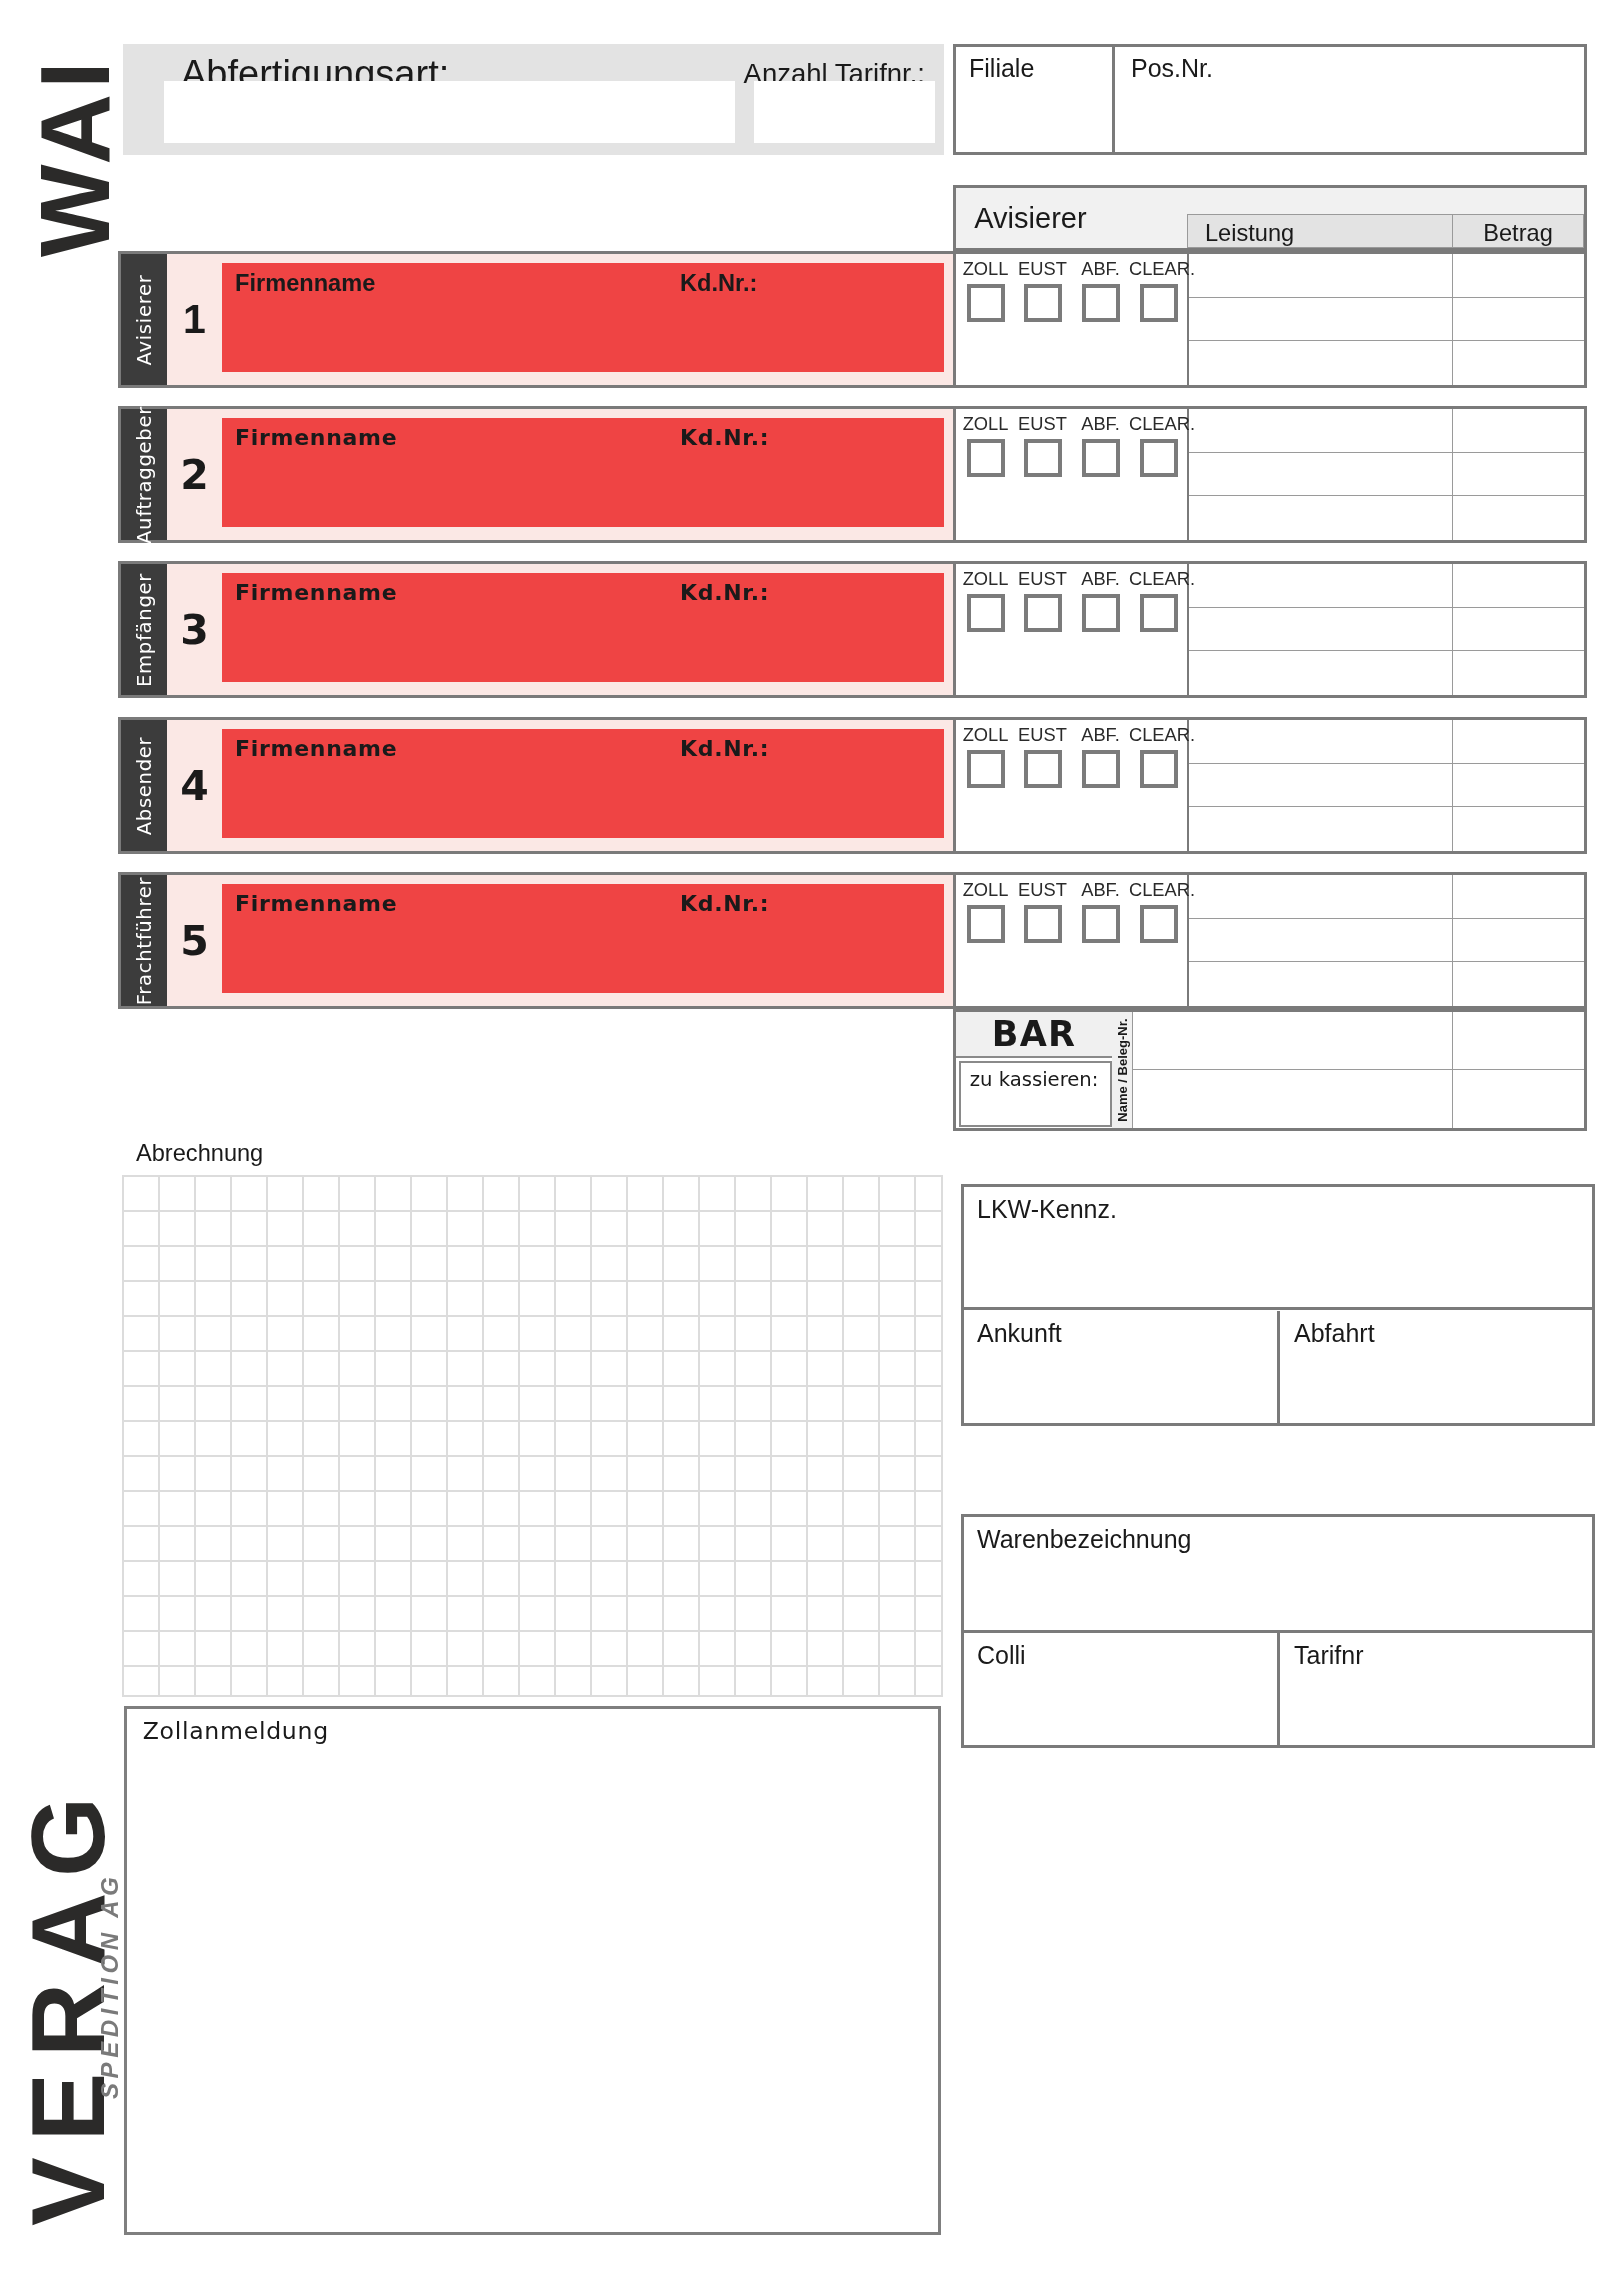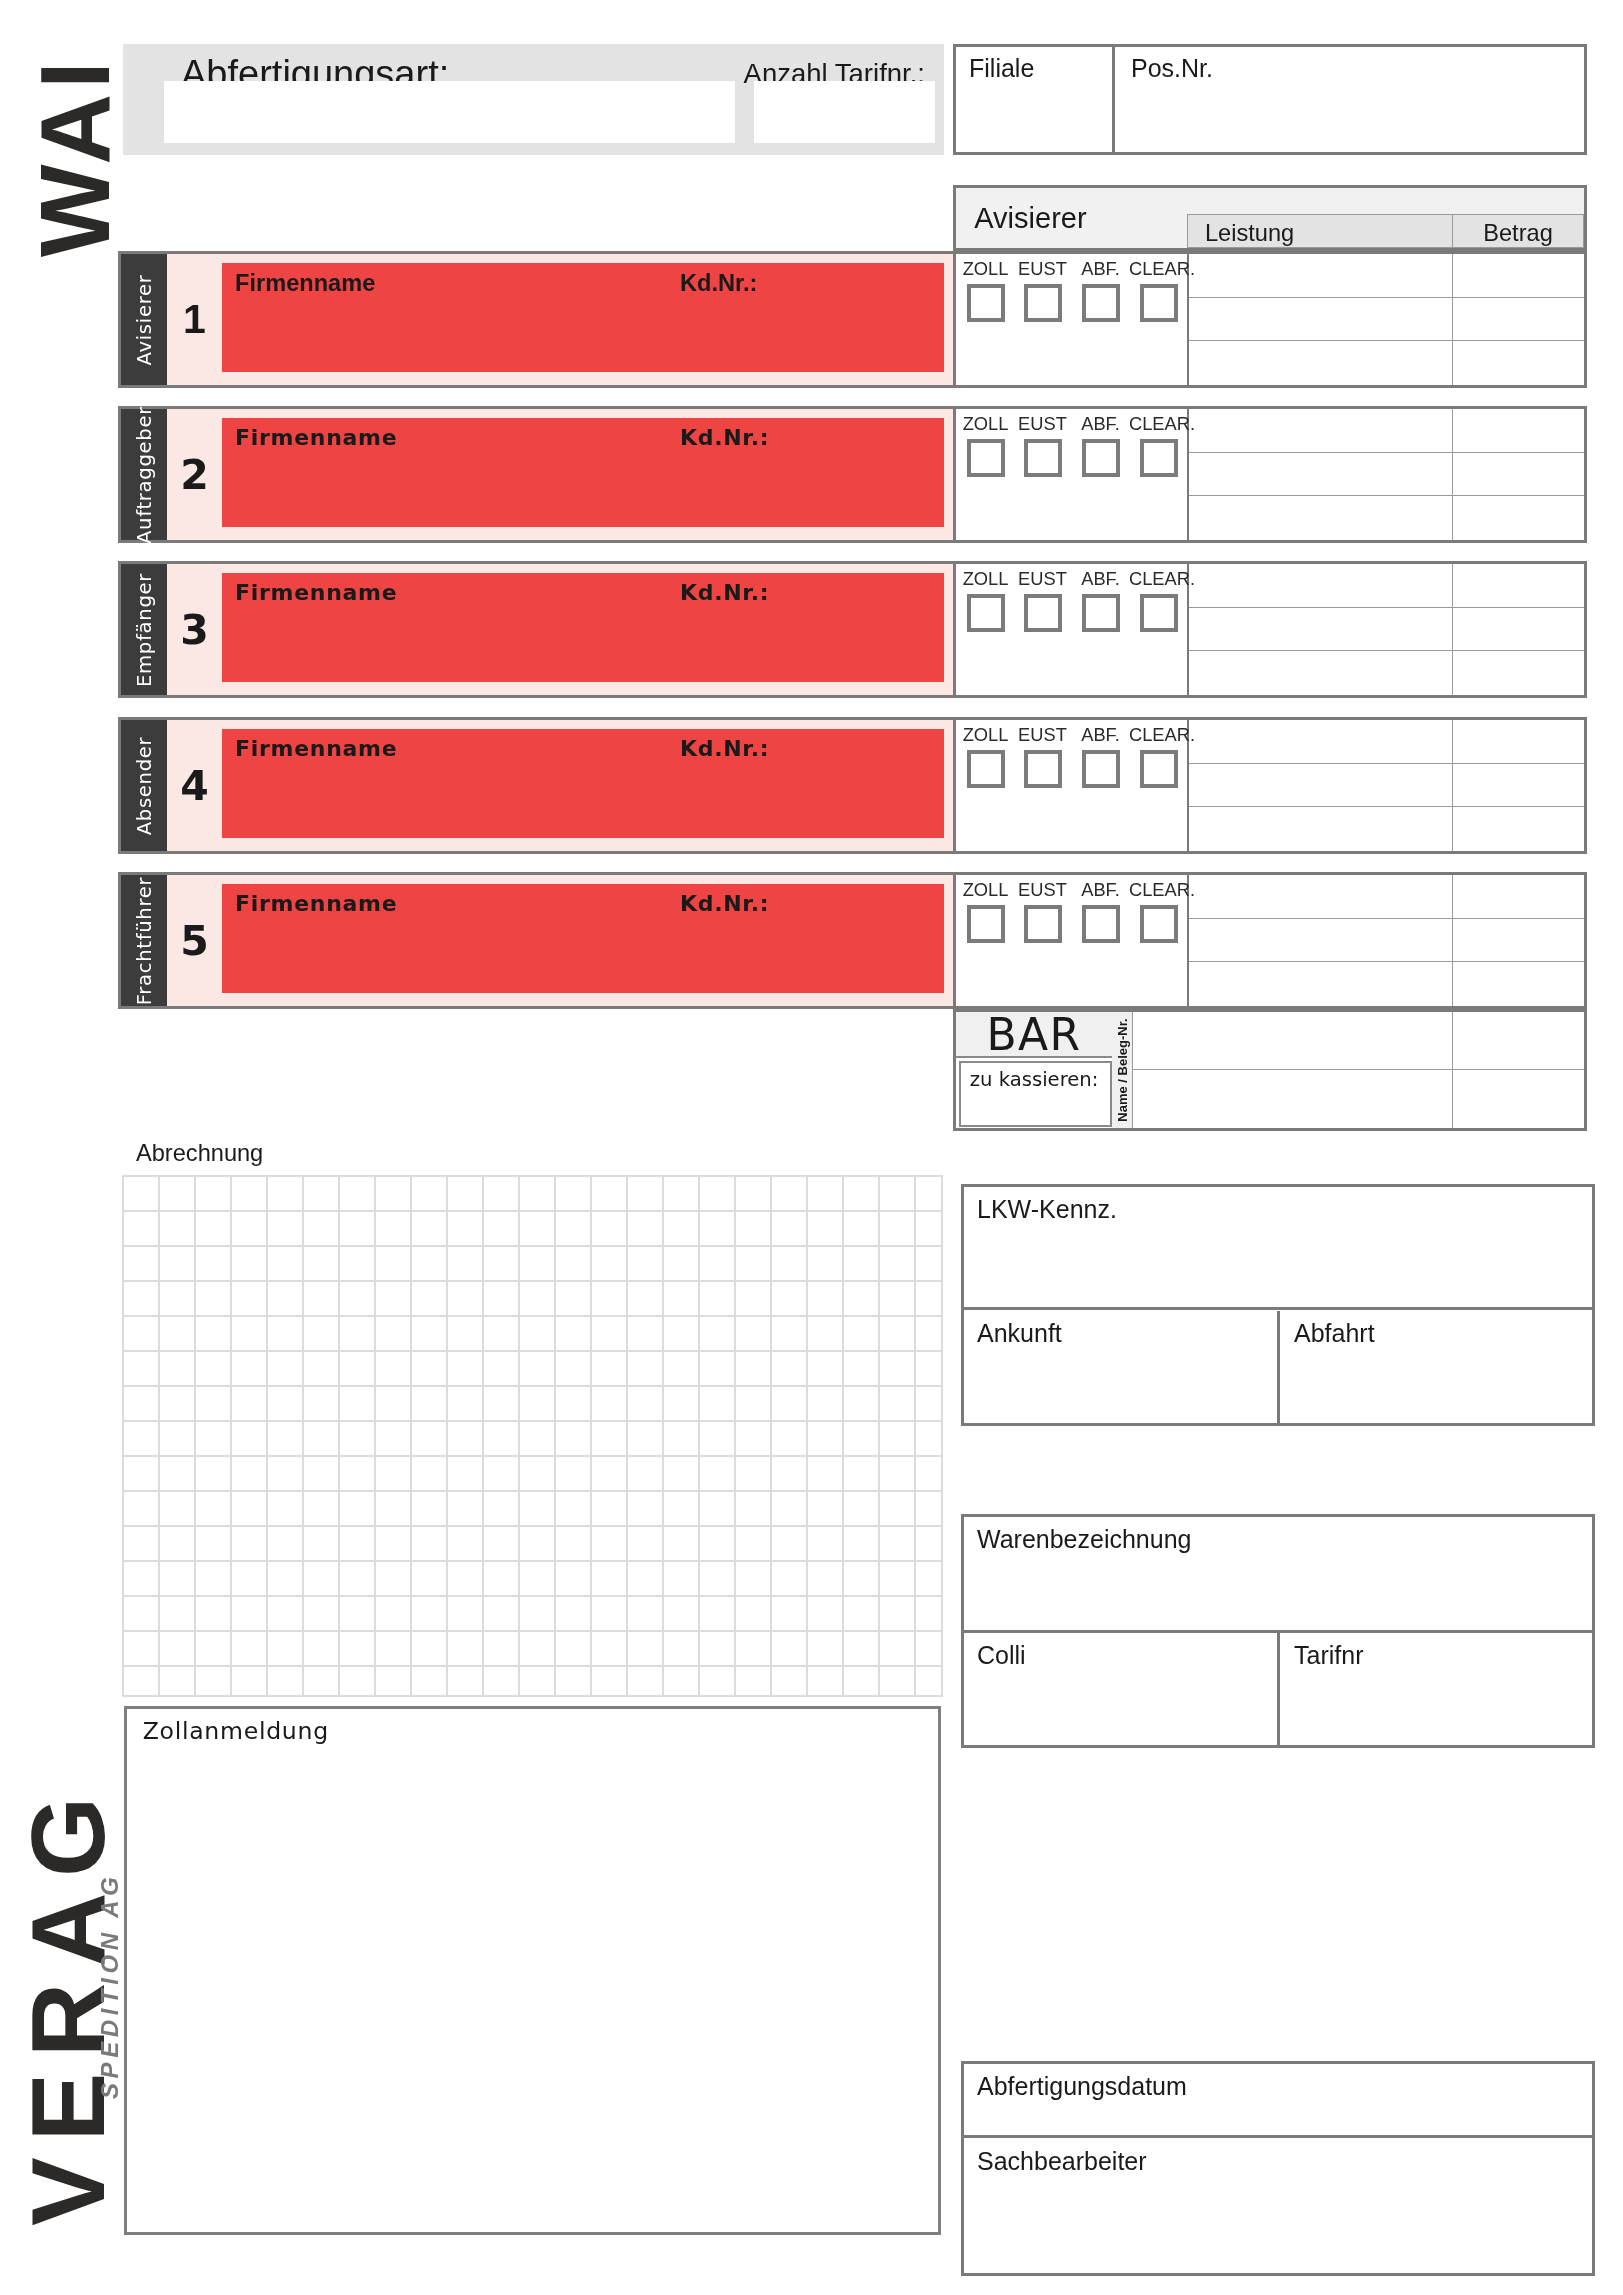--- a/index.html
+++ b/index.html
@@ -53,21 +53,21 @@
   .lcell{position:absolute;left:233px;top:0;bottom:0;width:263px;border-right:1.3px solid #9a9a9a;}
   .bcell{position:absolute;left:497px;top:0;bottom:0;right:0;}
   .subrow{position:absolute;left:0;right:0;height:43px;}
   .subrow.b1{top:0;border-bottom:1.3px solid #9a9a9a;}
   .subrow.b2{top:43px;border-bottom:1.3px solid #9a9a9a;}
   .subrow.b3{top:86px;}
 
   
   .bar-band{left:953px;top:1009px;width:634px;height:122px;border:3.9px solid #7a7a7a;background:#fff;}
   .bar-label-box{position:absolute;left:0;top:0;width:156px;height:44px;background:#f0f0f0;border-bottom:2.6px solid #8a8a8a;display:flex;align-items:center;justify-content:center;}
-  .bar-label-box span{font-size:44px;font-weight:400;letter-spacing:1.3px;}
+  .bar-label-box span{font-size:35px;font-weight:700;letter-spacing:1.3px;}
   .zu-box{position:absolute;left:2.6px;top:49px;width:149px;height:62px;border:2.6px solid #8a8a8a;background:#fff;}
   .zu-box span{position:absolute;left:9.2px;top:5.2px;font-size:19.6px;}
   .bar-strip{position:absolute;left:156px;top:0;bottom:0;width:19.6px;background:#f0f0f0;border-right:1.3px solid #999;}
   .bar-strip span{position:absolute;left:50%;top:50%;transform:translate(-50%,-50%) rotate(-90deg);white-space:nowrap;font-size:13px;font-weight:bold;}
   .bar-lcell{position:absolute;left:177px;top:0;bottom:0;width:319px;border-right:1.3px solid #9a9a9a;}
   .bar-bcell{position:absolute;left:497px;right:0;top:0;bottom:0;}
   .halfrow{position:absolute;left:0;right:0;height:57px;}
   .halfrow.h1{top:0;border-bottom:1.3px solid #9a9a9a;}
   .halfrow.h2{top:57px;}
 
@@ -373,23 +373,15 @@
       </div>
     <div class="ware-br">
         <span class="g-lbl">Tarifnr</span>
       </div>
   </div>
 
   <div class="abox zoll-box">
     <span class="df">Zollanmeldung</span>
   </div>
 
-  <div class="abox group datum-group">
-    <div class="datum-top">
-        <span class="g-lbl">Abfertigungsdatum</span>
-      </div>
-    <div class="datum-bottom">
-        <span class="g-lbl">Sachbearbeiter</span>
-      </div>
-  </div>
 
 </div>
 
 
 </body></html>

